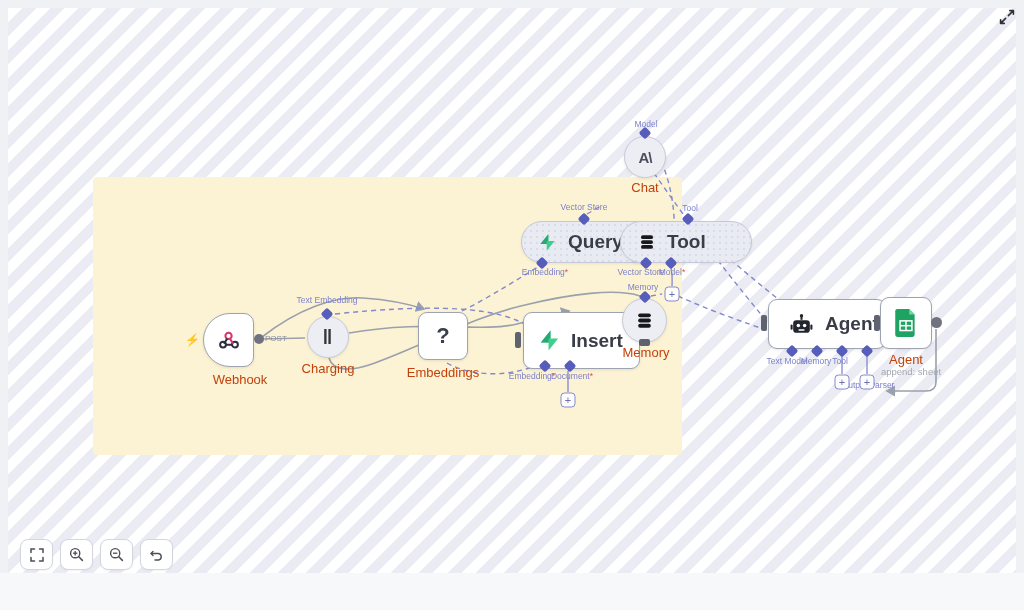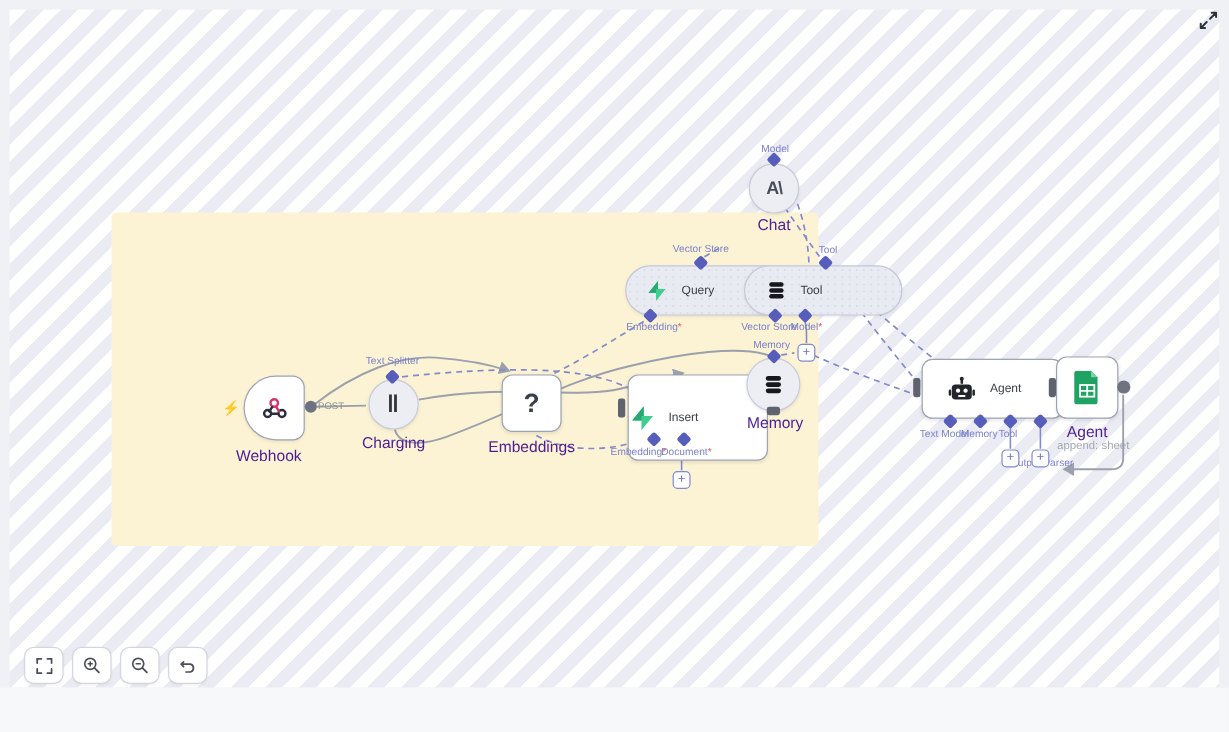--- a/index.html
+++ b/index.html
@@ -24,36 +24,36 @@
   .edge-dash { stroke:#8289cc; stroke-width:1.4; fill:none; stroke-dasharray:5 4; }
   .stem { stroke:#8289cc; stroke-width:1.3; fill:none; }
 
   .node { position:absolute; background:#ffffff; border:1.5px solid #9ea3b2; box-shadow:0 1px 3px rgba(40,44,60,.10); }
   .node-rect { border-radius:9px; display:flex; align-items:center; }
   .node-circle { border-radius:50%; background:#eceef4; border:1.5px solid #c8cbd9; display:flex; align-items:center; justify-content:center; }
   .node-pill { border-radius:21px; background:#e9ebf3;
     background-image:radial-gradient(#d9dce8 0.8px, transparent 0.8px); background-size:6px 6px;
     border:1.5px solid #c4c8d8; display:flex; align-items:center; box-shadow:0 1px 3px rgba(40,44,60,.08); }
 
-  .nlabel { position:absolute; transform:translateX(-50%); font-size:13px; color:#4c1d95; white-space:nowrap; }
+  .nlabel { position:absolute; transform:translateX(-50%); font-size:13px; color:#c2410c; white-space:nowrap; }
   .sublabel { position:absolute; transform:translateX(-50%); font-size:9.5px; color:#a2a7b0; white-space:nowrap; }
   .plabel { position:absolute; transform:translateX(-50%); font-size:8.5px; color:#7b81cb; white-space:nowrap; }
   .plabel .ast { color:#e5484d; }
   .tiny-label { position:absolute; font-size:8px; color:#8b8f9a; }
 
   .diamond { position:absolute; width:9px; height:9px; background:#575dbb; border-radius:2px;
     transform:translate(-50%,-50%) rotate(45deg); }
   .port-tab { position:absolute; width:6px; height:16px; background:#5f6370; border-radius:2px; }
   .port-dot { position:absolute; width:10px; height:10px; border-radius:50%; background:#6f7380; }
 
   .plus-btn { position:absolute; width:15px; height:15px; transform:translate(-50%,-50%);
     background:#fdfdfe; border:1.3px solid #8289cc; border-radius:4px;
     color:#6b70ab; font-size:11px; line-height:12px; text-align:center; cursor:pointer; }
 
-  .inner-label { font-size:10px; color:#3a3d47; font-weight:400; }
+  .inner-label { font-size:19px; color:#3a3d47; font-weight:700; }
 
   .toolbar-btn { position:absolute; width:33px; height:31px; background:#ffffff; border:1px solid #d3d6de;
     border-radius:8px; display:flex; align-items:center; justify-content:center; cursor:pointer;
     box-shadow:0 1px 2px rgba(40,44,60,.05); }
 
   .expand-btn { position:absolute; left:997px; top:7px; width:20px; height:20px; cursor:pointer;
     display:flex; align-items:center; justify-content:center; }
 
   .bolt { position:absolute; font-size:12px; color:#ee6d4e; }
   .qmark { font-size:22px; font-weight:bold; color:#3b3f4c; }
@@ -105,35 +105,35 @@
       <circle cx="11.5" cy="7.5" r="3.4" fill="none" stroke="#d6336c" stroke-width="2.2"></circle>
       <circle cx="5.5" cy="17" r="3.2" fill="none" stroke="#2b2e3f" stroke-width="2.2"></circle>
       <circle cx="18.5" cy="17" r="3.2" fill="none" stroke="#2b2e3f" stroke-width="2.2"></circle>
       <path d="M10 10.5 L6.5 16" stroke="#2b2e3f" stroke-width="2.2" fill="none"></path>
       <path d="M13 10.5 L16.5 16" stroke="#d6336c" stroke-width="2.2" fill="none"></path>
       <path d="M8.5 17.2 L15.3 17.2" stroke="#2b2e3f" stroke-width="2.2" fill="none"></path>
     </svg>
   </div>
   <div class="port-dot" style="left:254px; top:334px;"></div>
   <div class="tiny-label" style="left:265px; top:334px;">POST</div>
-  <div class="nlabel" style="left:224px; top:372px;">Webhook</div>
+  <div class="nlabel" style="left:240px; top:372px;">Webhook</div>
 
   <div class="node node-circle" style="left:307px; top:316px; width:42px; height:42px;">
     <span class="split-glyph">‖</span>
   </div>
   <div class="diamond" style="left:327px; top:314px;"></div>
-  <div class="plabel" style="left:327px; top:295px;">Text Splitter</div>
+  <div class="plabel" style="left:327px; top:295px;">Text Embedding</div>
   <div class="nlabel" style="left:328px; top:361px;">Charging</div>
 
   <div class="node node-rect" style="left:418px; top:312px; width:50px; height:48px; justify-content:center;">
     <span class="qmark">?</span>
   </div>
   <div class="nlabel" style="left:443px; top:365px;">Embeddings</div>
 
-  <div class="node node-rect" style="left:523px; top:312px; width:117px; height:72px; padding-left:0; gap:10px;">
+  <div class="node node-rect" style="left:523px; top:312px; width:117px; height:57px; padding-left:14px; gap:10px;">
     <svg width="23" height="23" viewBox="0 0 24 24">
       <polygon points="13,1.5 3,14 11,14 11,22.5 21,10 13,10" fill="#3ecf8e"></polygon>
       <polygon points="13,1.5 3,14 11,14 11,10 13,10" fill="#2aa873"></polygon>
     </svg>
     <span class="inner-label">Insert</span>
   </div>
   <div class="port-tab" style="left:515px; top:332px;"></div>
   <div class="diamond" style="left:545px; top:366px;"></div>
   <div class="diamond" style="left:570px; top:366px;"></div>
   <div class="plabel" style="left:532px; top:371px;">Embedding<span class="ast">*</span></div>

